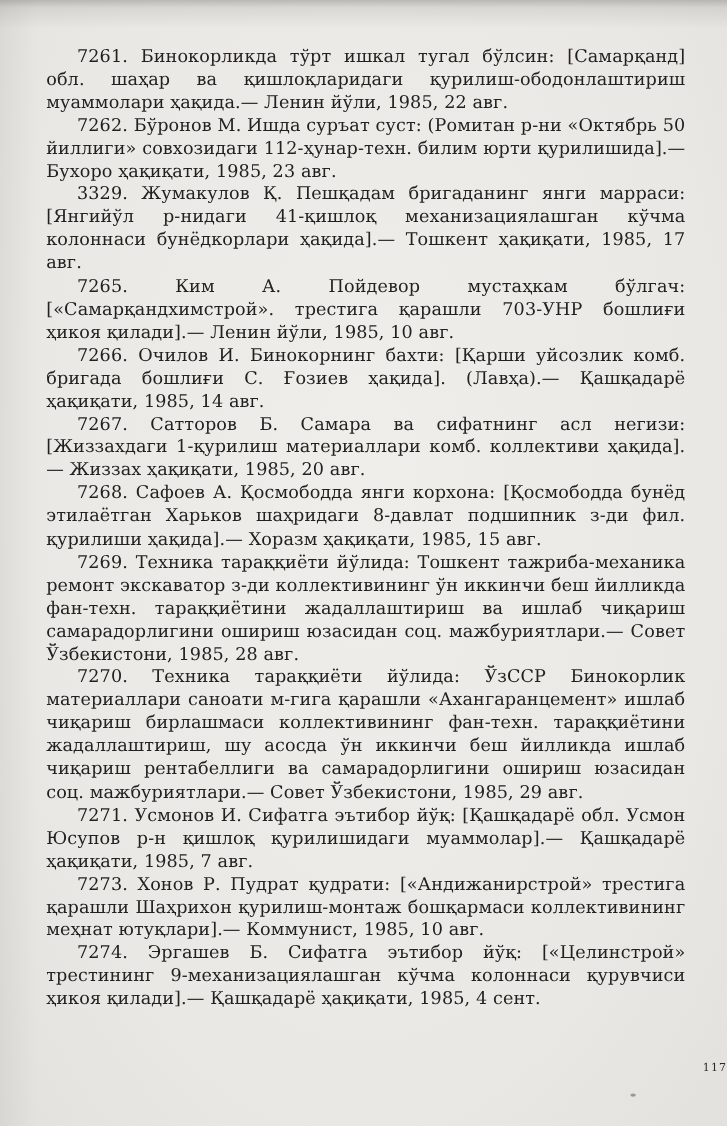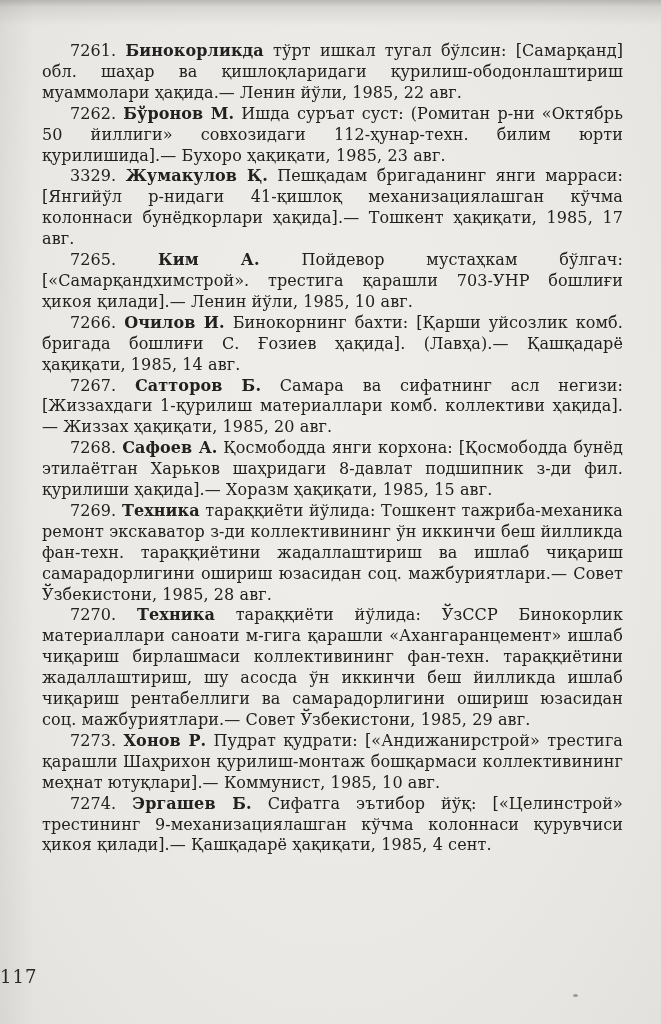--- a/index.html
+++ b/index.html
@@ -33,29 +33,29 @@
     font-size: 16px;
     line-height: 20.9px;
     letter-spacing: 0.1px;
   }
   p.entry {
     margin: 0;
     padding: 0;
     text-indent: 28px;
   }
   .entry-lead {
-    font-weight: bold;
+    font-weight: normal;
   }
   .page-number {
     position: absolute;
     left: 0;
     right: 0;
     top: 966px;
-    text-align: left;
-    font-size: 18px;
+    text-align: right;
+    font-size: 10px;
     letter-spacing: 1px;
     color: #2a2927;
   }
   .speck {
     position: absolute;
     left: 573px;
     top: 994px;
     width: 5px;
     height: 3px;
     border-radius: 50%;
@@ -79,20 +79,21 @@
   <p class="entry"><span class="entry-num">7266. </span><span class="entry-lead">Очилов И.</span><span class="entry-text"> Бинокорнинг бахти: [Қарши уйсозлик комб. бригада бошлиғи С. Ғозиев ҳақида]. (Лавҳа).— Қашқадарё ҳақиқати, 1985, 14 авг.</span></p>
 
   <p class="entry"><span class="entry-num">7267. </span><span class="entry-lead">Сатторов Б.</span><span class="entry-text"> Самара ва сифатнинг асл негизи: [Жиззахдаги 1-қурилиш материаллари комб. коллективи ҳақида].— Жиззах ҳақиқати, 1985, 20 авг.</span></p>
 
   <p class="entry"><span class="entry-num">7268. </span><span class="entry-lead">Сафоев А.</span><span class="entry-text"> Қосмободда янги корхона: [Қосмободда бунёд этилаётган Харьков шаҳридаги 8-давлат подшипник з-ди фил. қурилиши ҳақида].— Хоразм ҳақиқати, 1985, 15 авг.</span></p>
 
   <p class="entry"><span class="entry-num">7269. </span><span class="entry-lead">Техника</span><span class="entry-text"> тараққиёти йўлида: Тошкент тажриба-механика ремонт экскаватор з-ди коллективининг ўн иккинчи беш йилликда фан-техн. тараққиётини жадаллаштириш ва ишлаб чиқариш самарадорлигини ошириш юзасидан соц. мажбуриятлари.— Совет Ўзбекистони, 1985, 28 авг.</span></p>
 
   <p class="entry"><span class="entry-num">7270. </span><span class="entry-lead">Техника</span><span class="entry-text"> тараққиёти йўлида: ЎзССР Бинокорлик материаллари саноати м-гига қарашли «Ахангаранцемент» ишлаб чиқариш бирлашмаси коллективининг фан-техн. тараққиётини жадаллаштириш, шу асосда ўн иккинчи беш йилликда ишлаб чиқариш рентабеллиги ва самарадорлигини ошириш юзасидан соц. мажбуриятлари.— Совет Ўзбекистони, 1985, 29 авг.</span></p>
 
+  <p class="entry"><span class="entry-num">7271. </span><span class="entry-lead">Усмонов И.</span><span class="entry-text"> Сифатга эътибор йўқ: [Қашқадарё обл. Усмон Юсупов р-н қишлоқ қурилишидаги муаммолар].— Қашқадарё ҳақиқати, 1985, 7 авг.</span></p>
 
 
   <p class="entry"><span class="entry-num">7273. </span><span class="entry-lead">Хонов Р.</span><span class="entry-text"> Пудрат қудрати: [«Андижанирстрой» трестига қарашли Шаҳрихон қурилиш-монтаж бошқармаси коллективининг меҳнат ютуқлари].— Коммунист, 1985, 10 авг.</span></p>
 
   <p class="entry"><span class="entry-num">7274. </span><span class="entry-lead">Эргашев Б.</span><span class="entry-text"> Сифатга эътибор йўқ: [«Целинстрой» трестининг 9-механизациялашган кўчма колоннаси қурувчиси ҳикоя қилади].— Қашқадарё ҳақиқати, 1985, 4 сент.</span></p>
 
 </div>
   <div class="page-number">117</div>
   <div class="speck"></div>
 </div>

